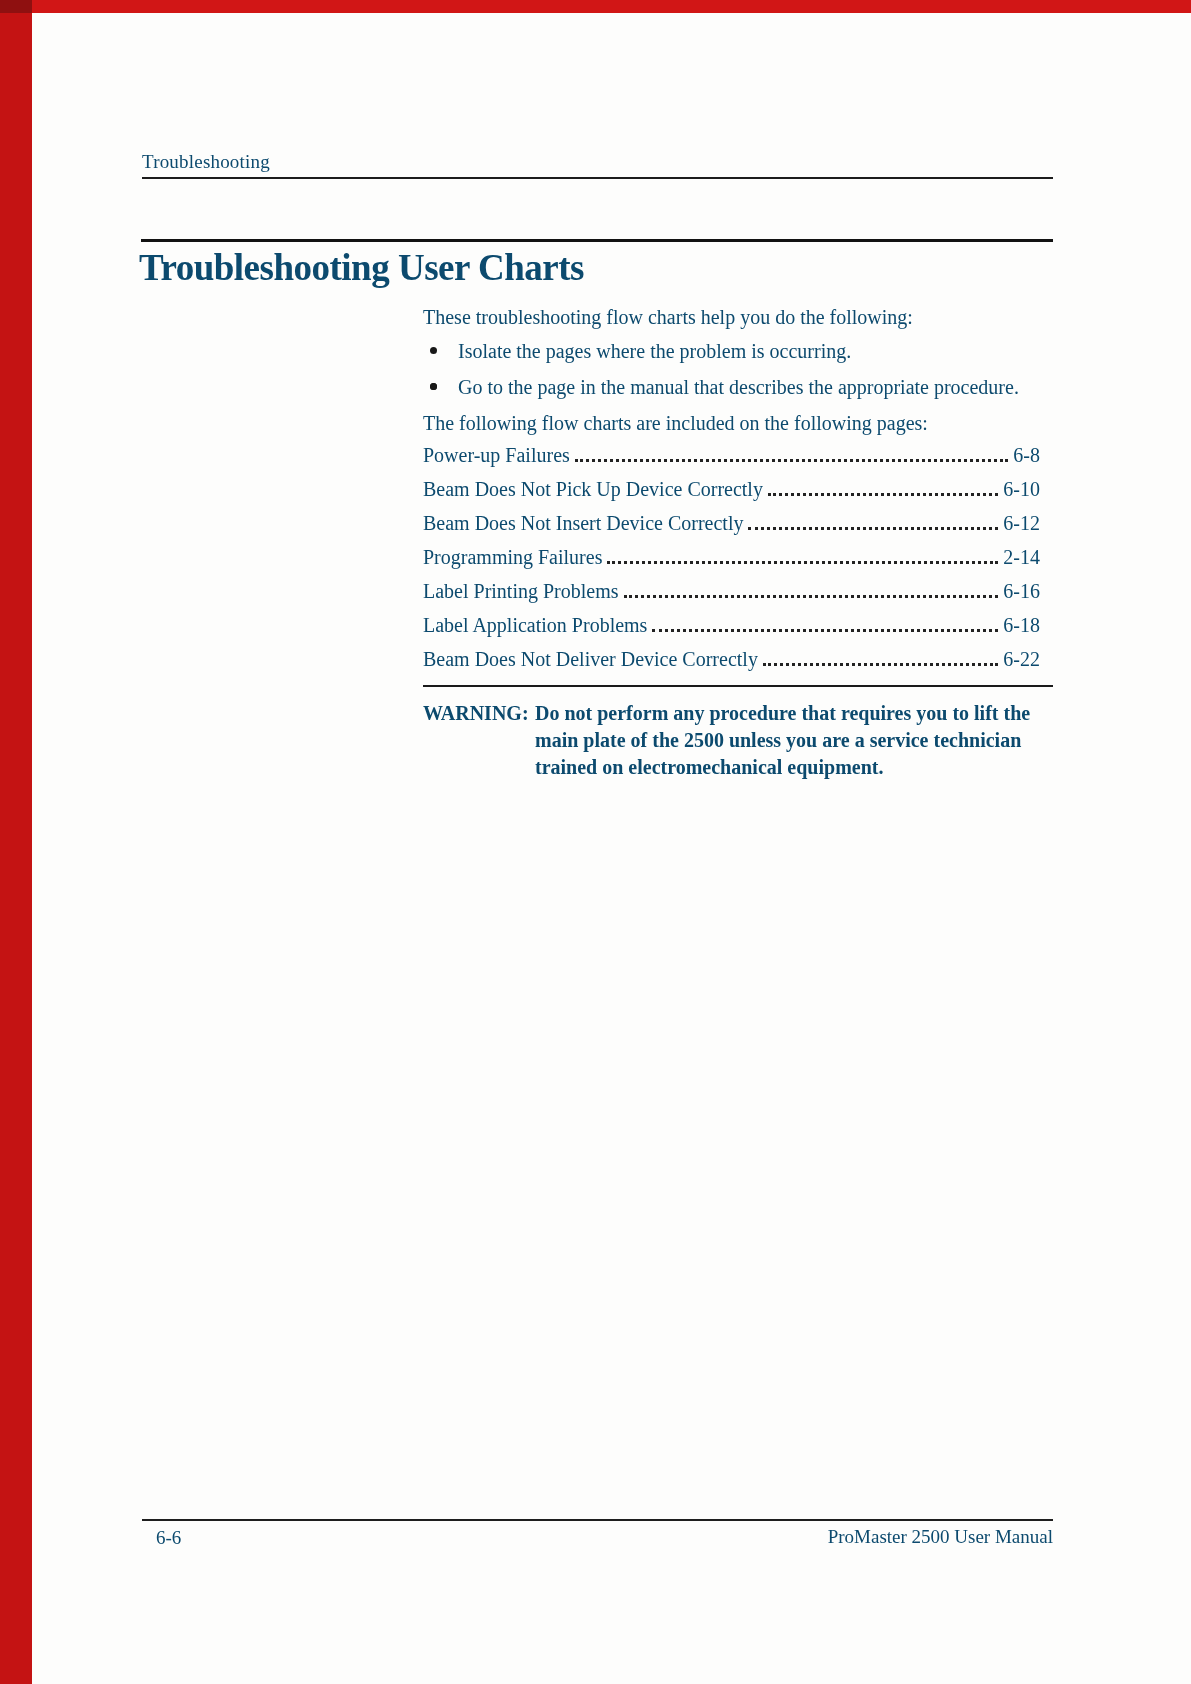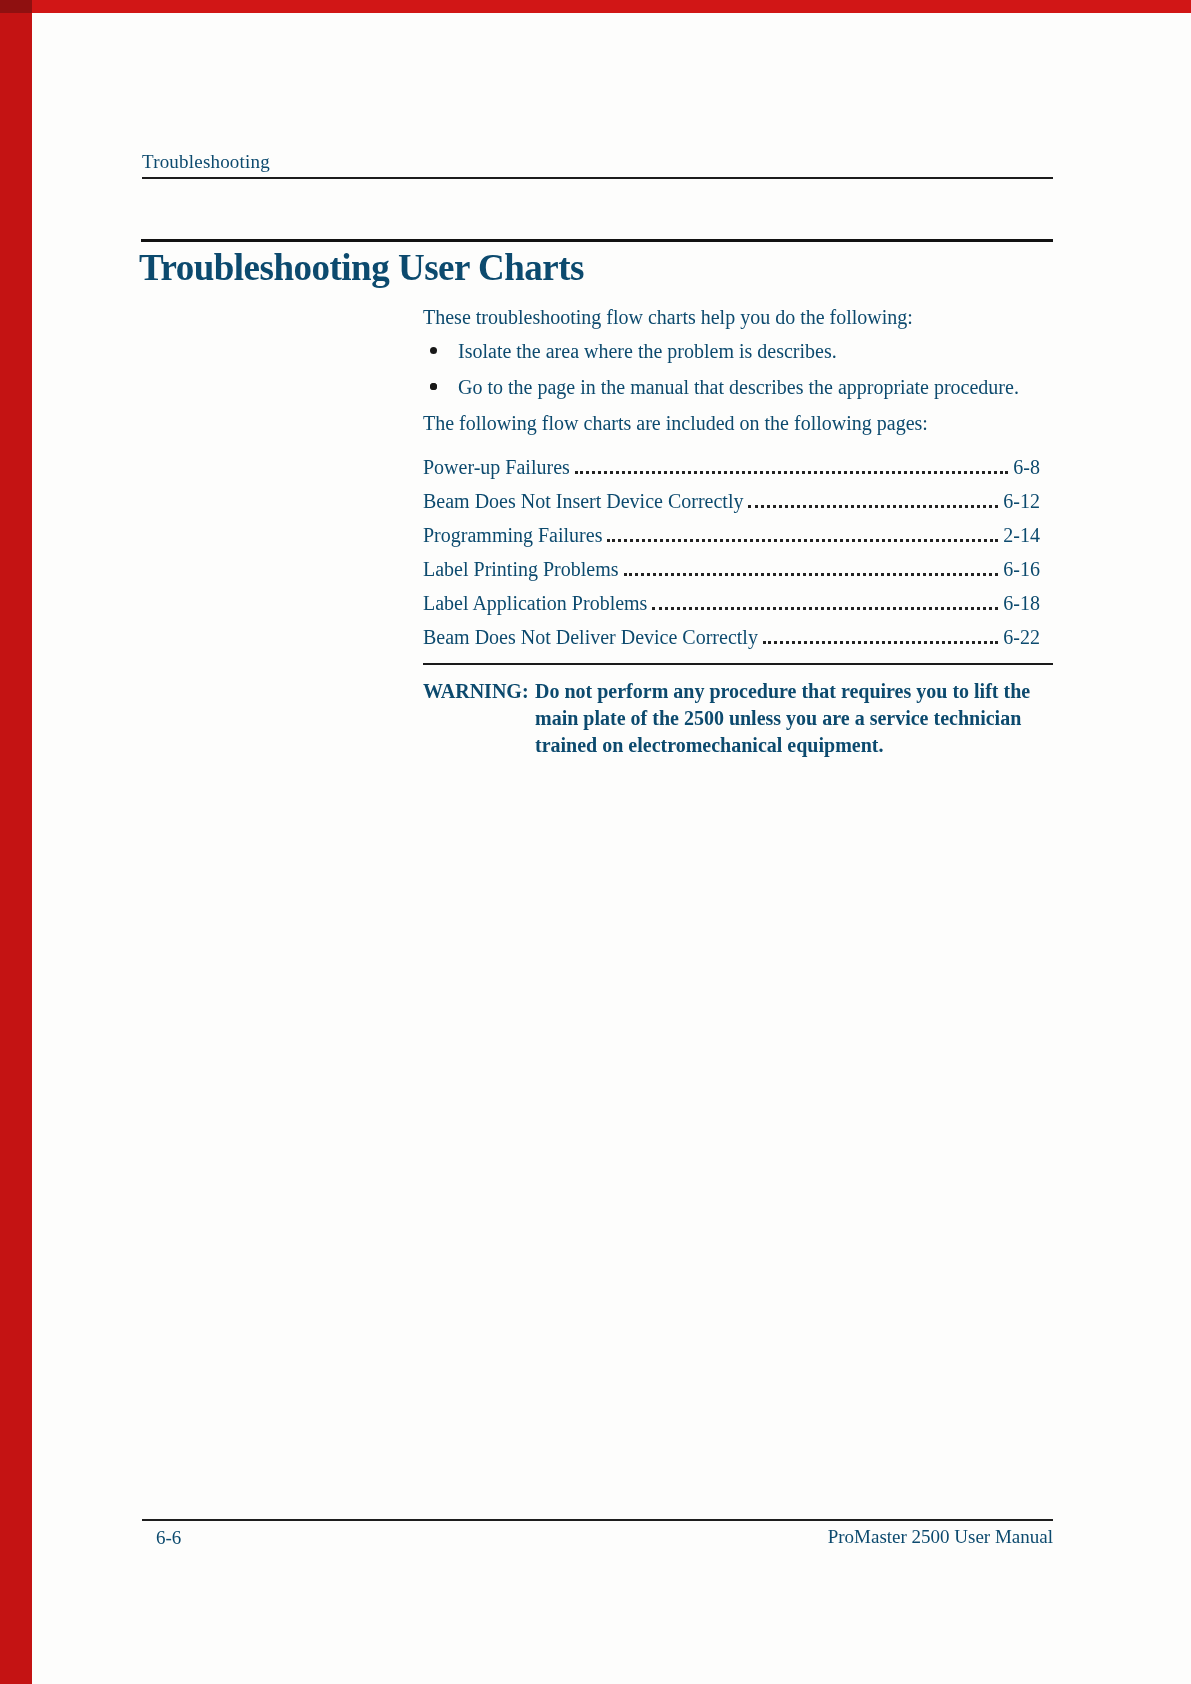--- a/index.html
+++ b/index.html
@@ -39,21 +39,21 @@
   }
   .intro { margin: 0 0 6px 0; }
 
   .bullets { list-style: none; margin: 0; padding: 0; }
   .bullet-item { position: relative; padding-left: 35px; margin-bottom: 8px; max-width: 575px; }
   .bullet-dot {
     position: absolute; left: 7px; top: 10px;
     width: 7px; height: 7px; border-radius: 50%; background: #181818;
   }
 
-  .toc-intro { margin: 0 0 16px 0; }
+  .toc-intro { margin: 0 0 4px 0; }
 
   .toc { width: 617px; }
   .toc-row { display: flex; align-items: baseline; line-height: 28px; margin-bottom: 6px; }
   .toc-label { white-space: nowrap; text-align: center; }
   .toc-leader {
     flex: 1; margin: 0 5px 2px 5px;
     border-bottom: 3px dotted #222222; height: 1px;
   }
   .toc-page { white-space: nowrap; }
 
@@ -84,21 +84,21 @@
   <h1 class="page-title" style="margin:0">Troubleshooting User Charts</h1>
 
   <div class="body-col">
 
     <p class="intro">These troubleshooting flow charts help you do the following:</p>
 
     <ul class="bullets">
 
         <li class="bullet-item">
           <span class="bullet-dot"></span>
-          <span>Isolate the area where the problem is describes.</span>
+          <span>Isolate the pages where the problem is occurring.</span>
         </li>
 
         <li class="bullet-item">
           <span class="bullet-dot"></span>
         </li>
 
         <li class="bullet-item">
           <span class="bullet-dot"></span>
           <span>Go to the page in the manual that describes the appropriate procedure.</span>
         </li>
@@ -107,20 +107,25 @@
     <p class="toc-intro">The following flow charts are included on the following pages:</p>
 
     <div class="toc">
 
         <div class="toc-row">
           <span class="toc-label">Power-up Failures</span>
           <span class="toc-leader"></span>
           <span class="toc-page">6-8</span>
         </div>
 
+        <div class="toc-row">
+          <span class="toc-label">Beam Does Not Pick Up Device Correctly</span>
+          <span class="toc-leader"></span>
+          <span class="toc-page">6-10</span>
+        </div>
 
         <div class="toc-row">
           <span class="toc-label">Beam Does Not Insert Device Correctly</span>
           <span class="toc-leader"></span>
           <span class="toc-page">6-12</span>
         </div>
 
         <div class="toc-row">
           <span class="toc-label">Programming Failures</span>
           <span class="toc-leader"></span>

